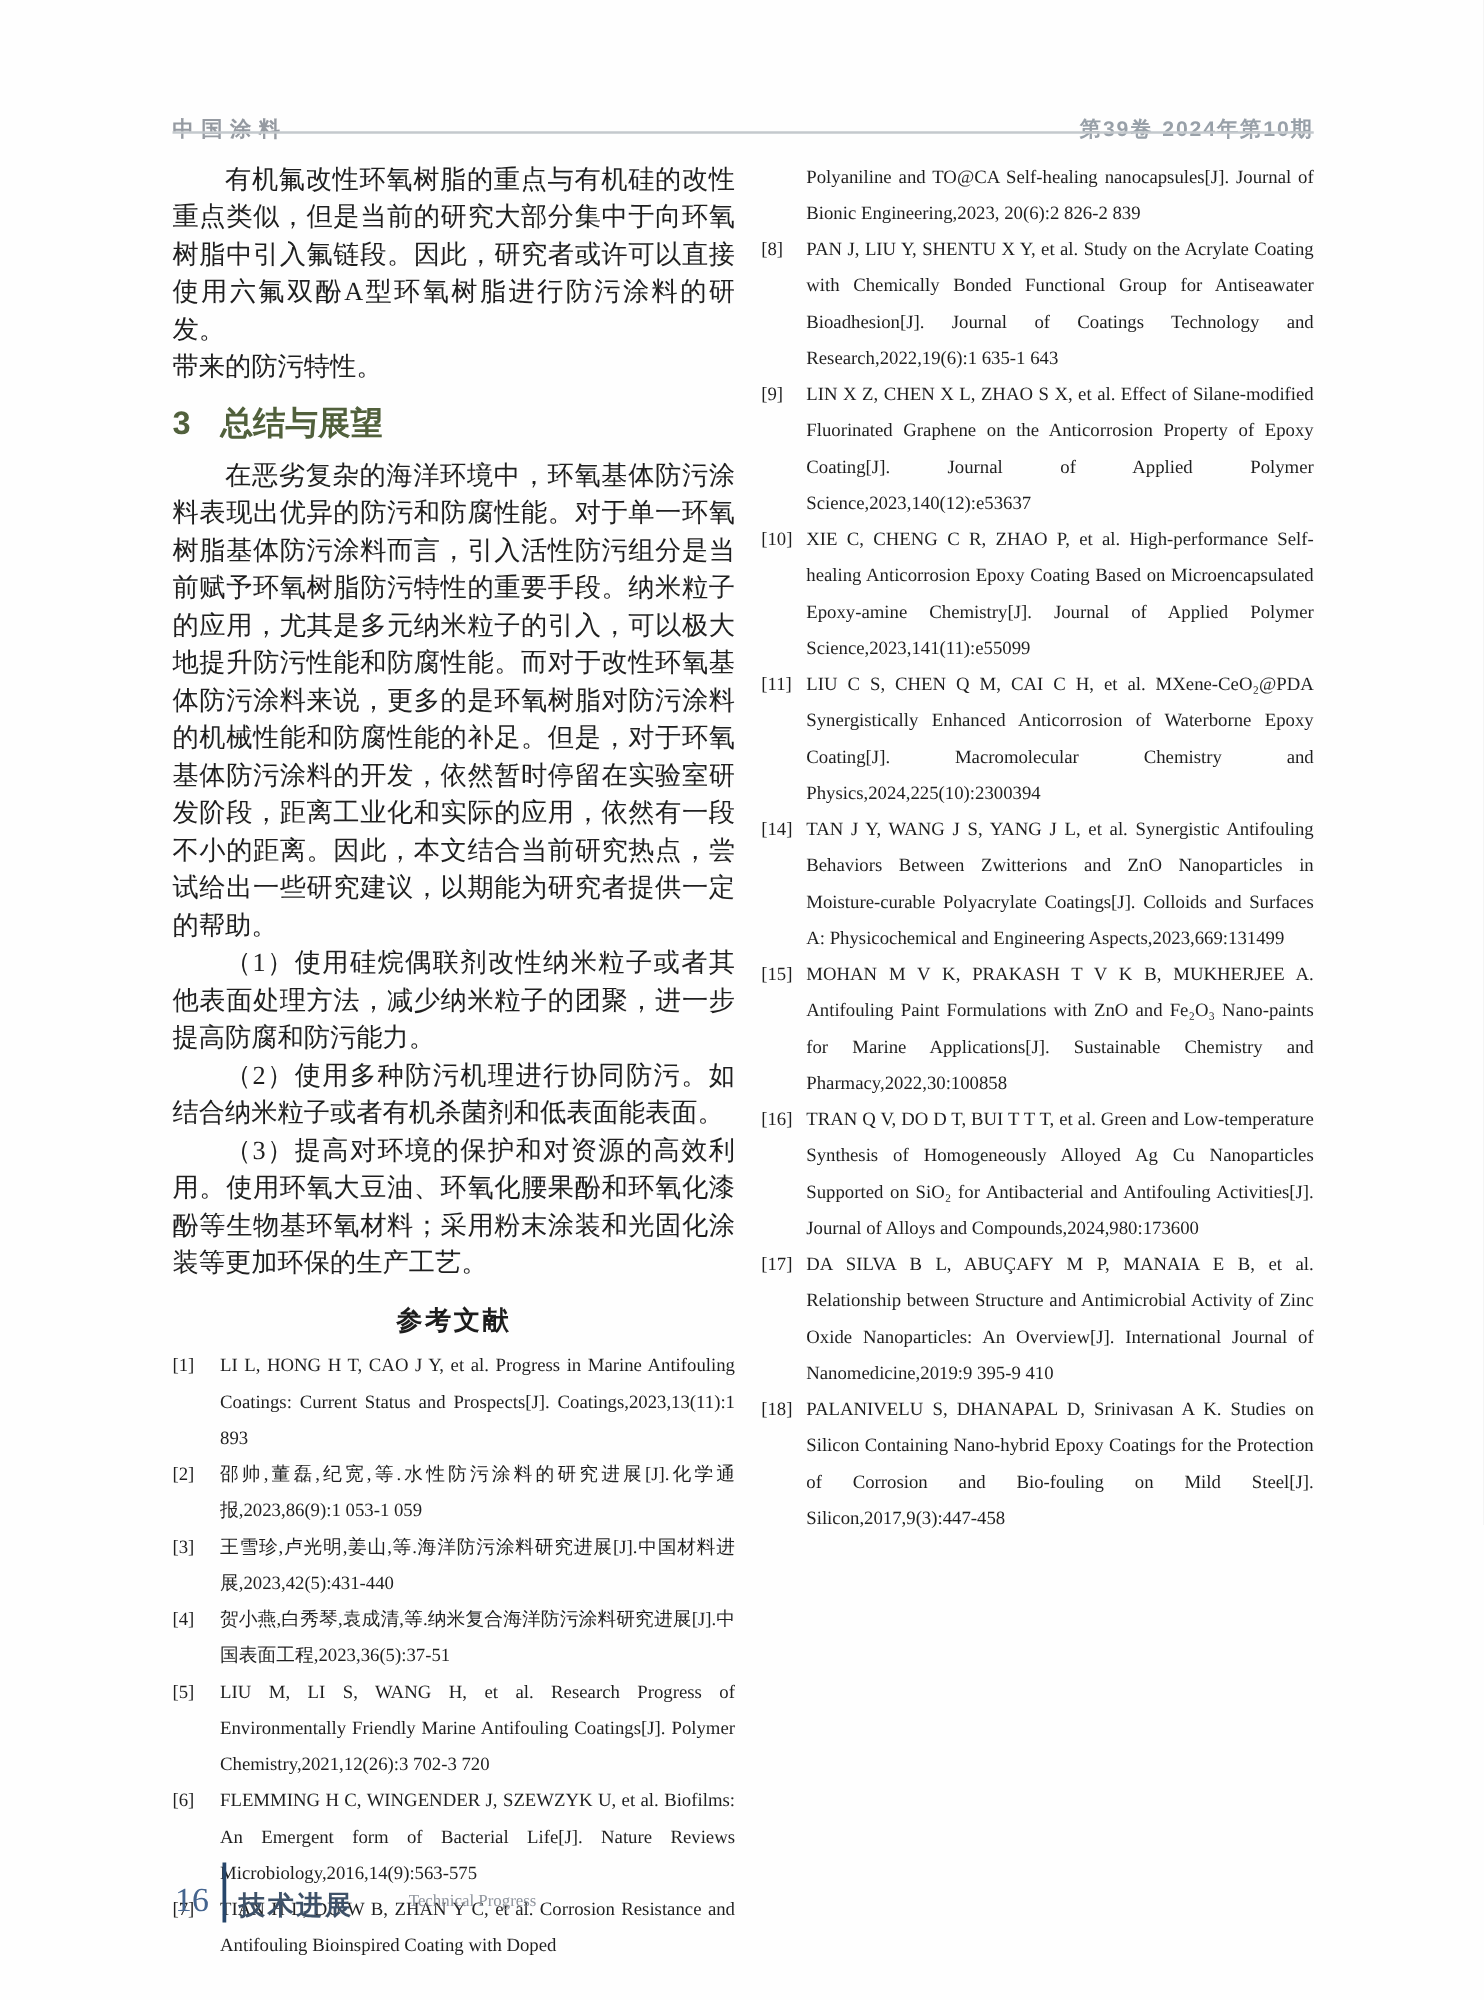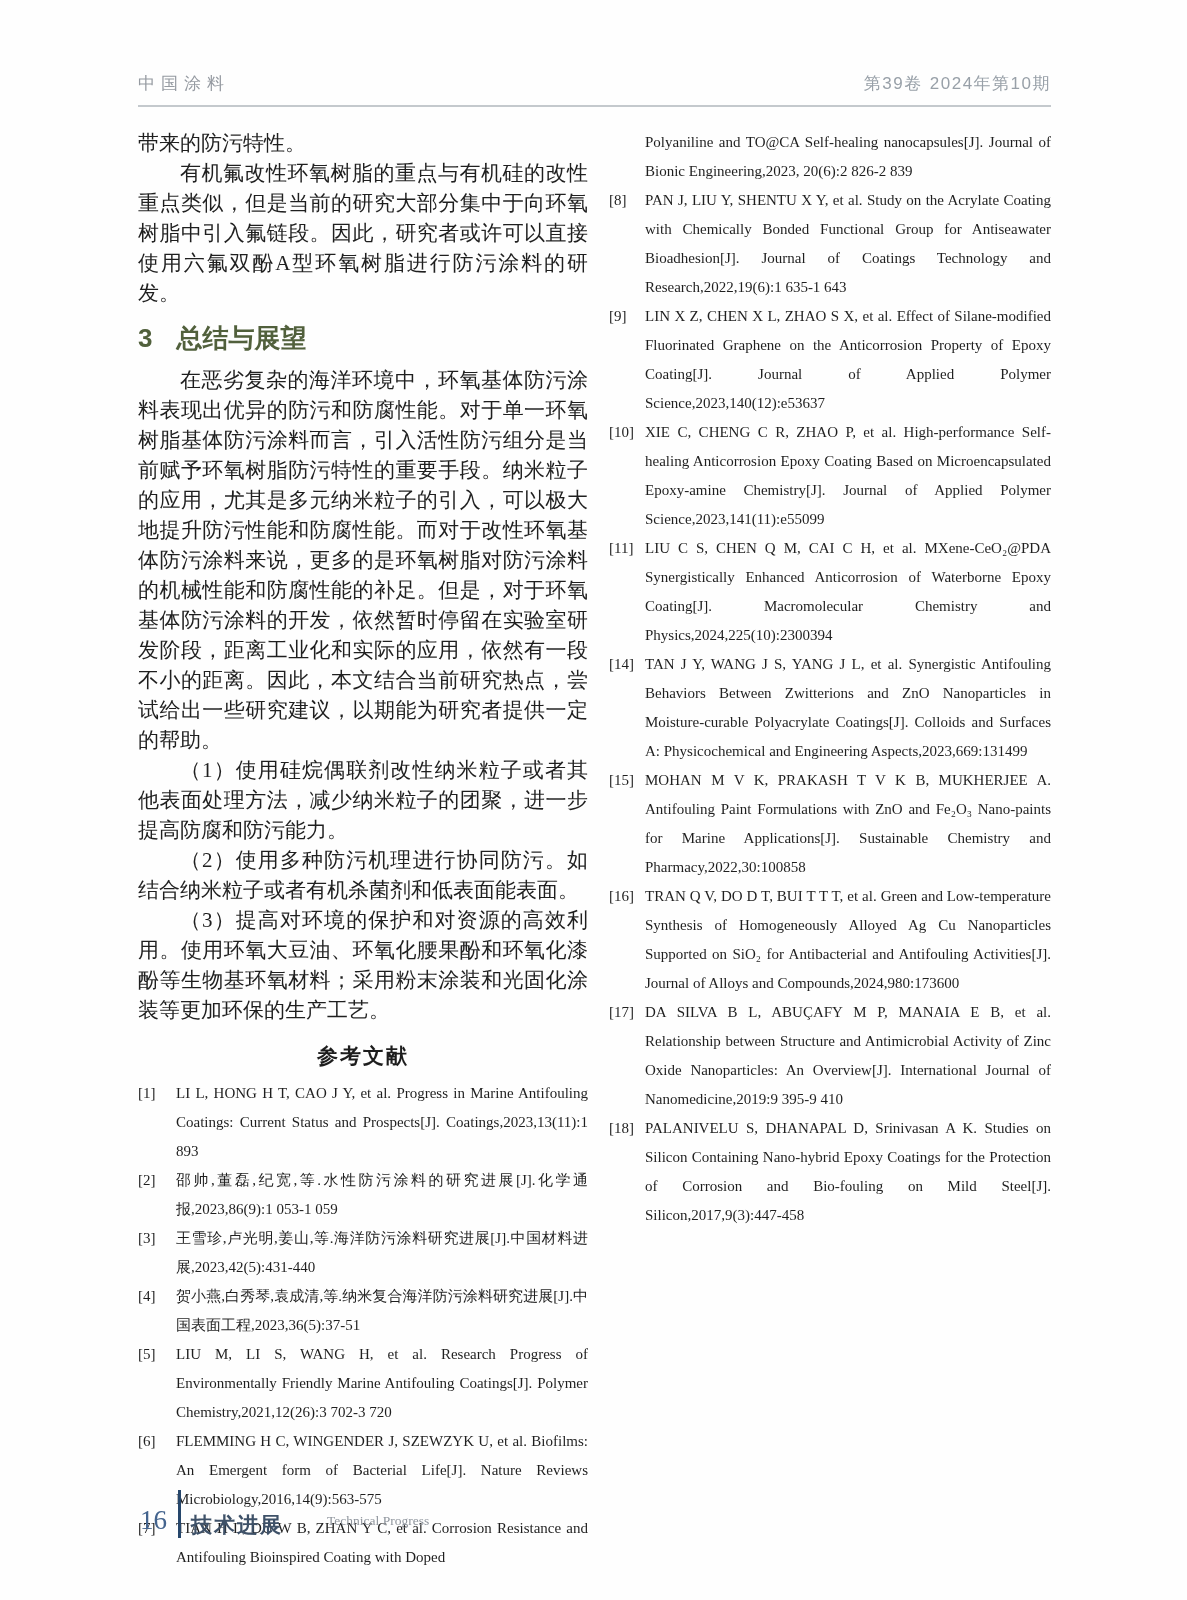--- a/index.html
+++ b/index.html
@@ -7,23 +7,24 @@
     position:relative;
     width:1187px;height:1600px;
     margin:0 auto;
     background:#fefefe;
     font-family:"Liberation Serif","DejaVu Serif",serif;
     color:#1f1f1f;
     overflow:hidden;
   }
   
   .page-header{
-    position:absolute;left:138px;top:72px;width:913px;
+    position:absolute;left:138px;top:92px;width:913px;
     display:flex;justify-content:space-between;align-items:baseline;
     font-family:"Liberation Sans","DejaVu Sans",sans-serif;
+    font-weight:bold;
   }
   .journal-title{font-size:17px;letter-spacing:6px;color:#959aa1;}
   .issue-info{font-size:17px;color:#98a0a8;letter-spacing:1.5px;display:flex;gap:7px;}
   .header-rule{
     position:absolute;left:138px;top:105px;width:913px;height:2px;
     background:#c4c9cd;
   }
   
   .columns{
     position:absolute;left:138px;top:128px;width:913px;
@@ -90,22 +91,22 @@
     <span class="issue-info">
       <span>第39卷</span>
       <span>2024年第10期</span>
     </span>
   </div>
   <div class="header-rule"></div>
 
   <div class="columns">
 
     <section class="col col-left">
+      <p class="body-para indent">有机氟改性环氧树脂的重点与有机硅的改性重点类似，但是当前的研究大部分集中于向环氧树脂中引入氟链段。因此，研究者或许可以直接使用六氟双酚A型环氧树脂进行防污涂料的研发。</p>
       <p class="body-para">带来的防污特性。</p>
-      <p class="body-para indent">有机氟改性环氧树脂的重点与有机硅的改性重点类似，但是当前的研究大部分集中于向环氧树脂中引入氟链段。因此，研究者或许可以直接使用六氟双酚A型环氧树脂进行防污涂料的研发。</p>
 
       <h2 class="section-heading">
         <span>3</span>
         <span>总结与展望</span>
       </h2>
 
       <p class="body-para indent">在恶劣复杂的海洋环境中，环氧基体防污涂料表现出优异的防污和防腐性能。对于单一环氧树脂基体防污涂料而言，引入活性防污组分是当前赋予环氧树脂防污特性的重要手段。纳米粒子的应用，尤其是多元纳米粒子的引入，可以极大地提升防污性能和防腐性能。而对于改性环氧基体防污涂料来说，更多的是环氧树脂对防污涂料的机械性能和防腐性能的补足。但是，对于环氧基体防污涂料的开发，依然暂时停留在实验室研发阶段，距离工业化和实际的应用，依然有一段不小的距离。因此，本文结合当前研究热点，尝试给出一些研究建议，以期能为研究者提供一定的帮助。</p>
       <p class="body-para indent">（1）使用硅烷偶联剂改性纳米粒子或者其他表面处理方法，减少纳米粒子的团聚，进一步提高防腐和防污能力。</p>
       <p class="body-para indent">（2）使用多种防污机理进行协同防污。如结合纳米粒子或者有机杀菌剂和低表面能表面。</p>
       <p class="body-para indent">（3）提高对环境的保护和对资源的高效利用。使用环氧大豆油、环氧化腰果酚和环氧化漆酚等生物基环氧材料；采用粉末涂装和光固化涂装等更加环保的生产工艺。</p>

